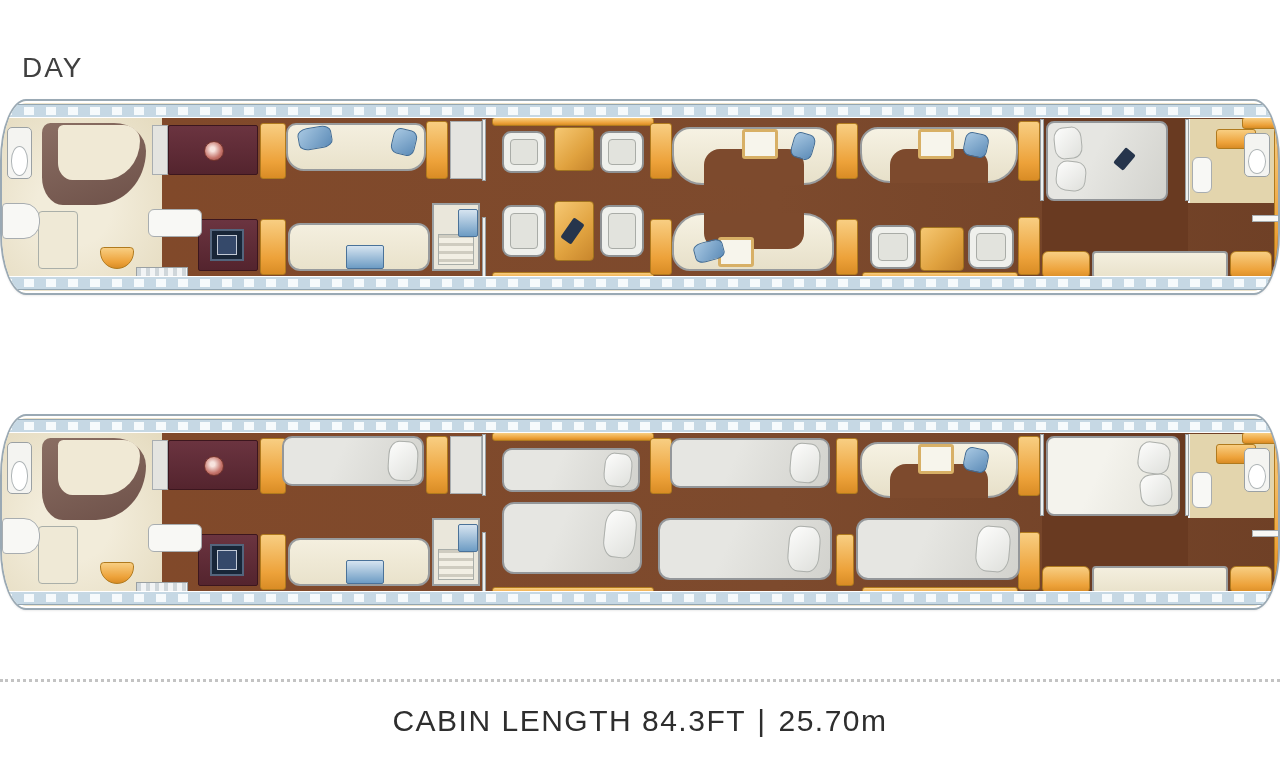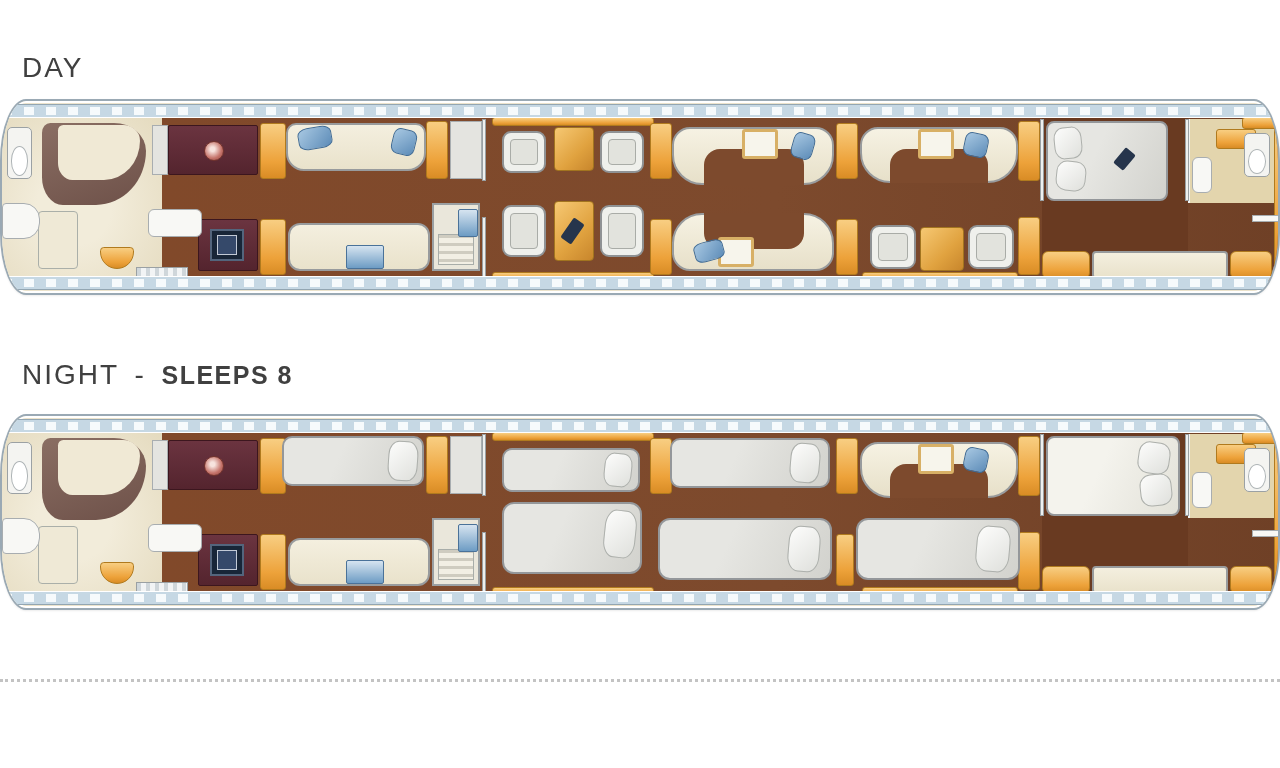--- a/index.html
+++ b/index.html
@@ -160,25 +160,20 @@
       <div class="fp-item t-cab" style="left: 1228px; top: 150px; width: 42px; height: 28px; border-radius: 6px;"></div>
       <div class="fp-item t-wall" style="left: 1183px; top: 18px; width: 4px; height: 82px;"></div>
       <div class="fp-item t-panel-white" style="left: 1190px; top: 56px; width: 20px; height: 36px; border-radius: 6px;"></div>
       <div class="fp-item t-cab" style="left: 1214px; top: 28px; width: 40px; height: 20px;"></div>
       <div class="fp-item t-cab" style="left: 1240px; top: 16px; width: 38px; height: 12px;"></div>
       <div class="fp-item t-toilet" style="left: 1242px; top: 32px; width: 26px; height: 44px;"></div>
       <div class="fp-item t-cab" style="left: 1272px; top: 18px; width: 8px; height: 160px;"></div>
       <div class="fp-item t-panel-white" style="left: 1250px; top: 114px; width: 28px; height: 7px;"></div>
     </div>
 
-  <div class="plan-label" id="night-label">
-    <span>NIGHT</span>
-    <span class="sep">-</span>
-    <span class="bold">SLEEPS 8</span>
-  </div>
 
   <div class="fuselage" id="deck-night">
     <div class="band band-top"></div>
     <div class="band band-bottom"></div>
   <div class="fp-item t-floor-brown" style="left: 158px; top: 16px; width: 1122px; height: 164px;"></div>
       <div class="fp-item t-floor-cream" style="left: 0px; top: 16px; width: 160px; height: 164px;"></div>
       <div class="fp-item t-floor-dark" style="left: 1040px; top: 16px; width: 146px; height: 164px;"></div>
       <div class="fp-item t-floor-tan" style="left: 1186px; top: 18px; width: 88px; height: 84px;"></div>
       <div class="fp-item t-toilet" style="left: 5px; top: 26px; width: 25px; height: 52px;"></div>
       <div class="fp-item t-divan" style="left: 40px; top: 22px; width: 104px; height: 82px; border-radius: 12px 46px 72px 30px / 14px 40px 78px;"></div>
@@ -237,14 +232,20 @@
       <div class="fp-item t-panel-white" style="left: 1190px; top: 56px; width: 20px; height: 36px; border-radius: 6px;"></div>
       <div class="fp-item t-cab" style="left: 1214px; top: 28px; width: 40px; height: 20px;"></div>
       <div class="fp-item t-cab" style="left: 1240px; top: 16px; width: 38px; height: 12px;"></div>
       <div class="fp-item t-toilet" style="left: 1242px; top: 32px; width: 26px; height: 44px;"></div>
       <div class="fp-item t-cab" style="left: 1272px; top: 18px; width: 8px; height: 160px;"></div>
       <div class="fp-item t-panel-white" style="left: 1250px; top: 114px; width: 28px; height: 7px;"></div>
     </div>
 
   <div class="dotted-divider"></div>
 
+  <div class="caption">
+    <span>CABIN LENGTH</span>
+    <span>84.3FT</span>
+    <span class="bar">|</span>
+    <span>25.70m</span>
+  </div>
 
 </div>
 
 </body></html>

